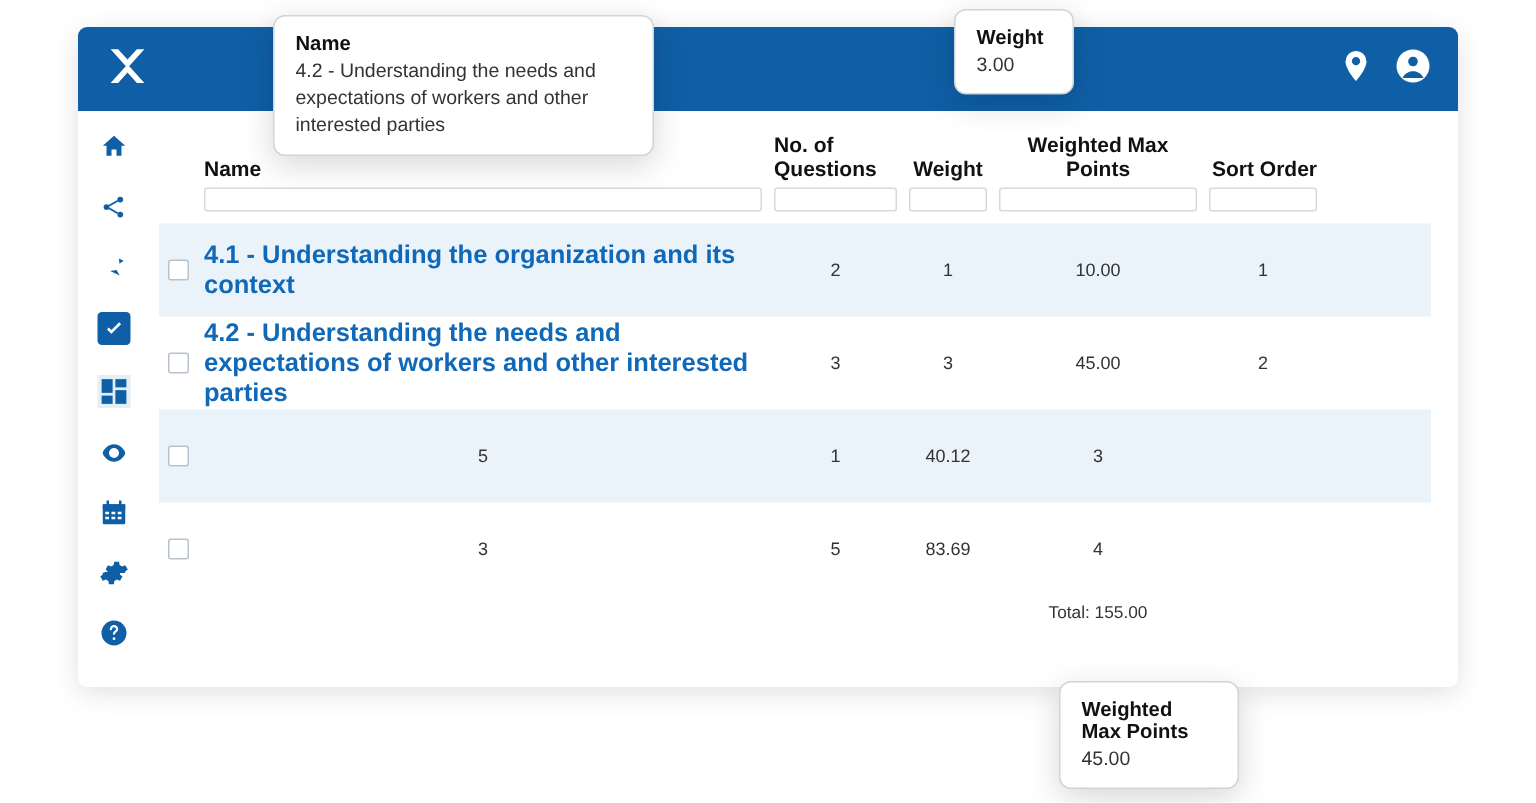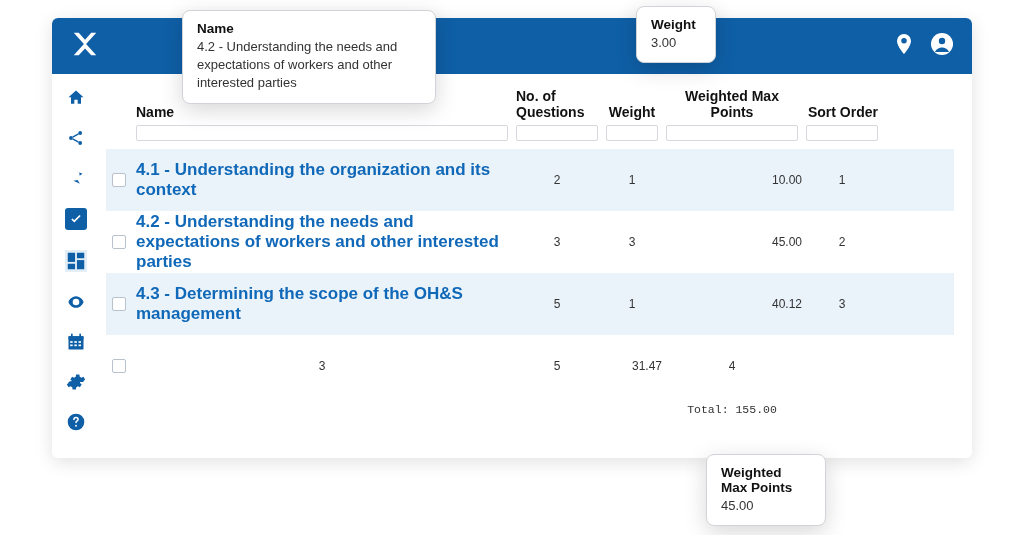--- a/index.html
+++ b/index.html
@@ -94,28 +94,27 @@
     height: 62px;
     font-size: 12px;
   }
   .row.alt { background: #eaf2fa; }
   .row .cb {
     width: 14px; height: 14px; border: 1px solid #b8c2cc; border-radius: 2px;
     margin-left: 6px; background: #fff;
   }
   .row .name { color: #1068b8; padding: 0 4px; font-size: 17px; font-weight: bold; }
   .row .num { text-align: center; color: #333; font-size: 12px; }
-  .row .num.right { text-align: right; }
+  .row .num.right { text-align: center; }
   .total-line {
     display: grid;
     grid-template-columns: 26px 380px 90px 60px 140px 80px;
     font-size: 11.5px;
     color: #333;
     margin-top: 6px;
-    font-family: Liberation Mono, monospace;
   }
   .total-line .total-cell { grid-column: 5; text-align: center; }
 
   
   .card {
     position: absolute;
     background: #fff;
     border: 1px solid #d0d4d8;
     border-radius: 8px;
     box-shadow: 0 6px 22px rgba(0,0,0,0.16);
@@ -252,31 +251,30 @@
         <div class="row">
           <div class="cb"></div>
           <div class="name">4.2 - Understanding the needs and expectations of workers and other interested parties</div>
           <div class="num">3</div>
           <div class="num">3</div>
           <div class="num right">45.00</div>
           <div class="num">2</div>
         </div>
         <div class="row alt">
           <div class="cb"></div>
-          <div class="name">4.3 - Determining the scope of the OH&amp;S management</div>
           <div class="num">5</div>
           <div class="num">1</div>
           <div class="num right">40.12</div>
           <div class="num">3</div>
         </div>
         <div class="row">
           <div class="cb"></div>
           <div class="num">3</div>
           <div class="num">5</div>
-          <div class="num right">31.47</div>
+          <div class="num right">83.69</div>
           <div class="num">4</div>
         </div>
       </div>
 
       <div class="total-line">
         <div></div>
           <div></div>
           <div></div>
           <div></div>
         <div class="total-cell">Total: 155.00</div>

